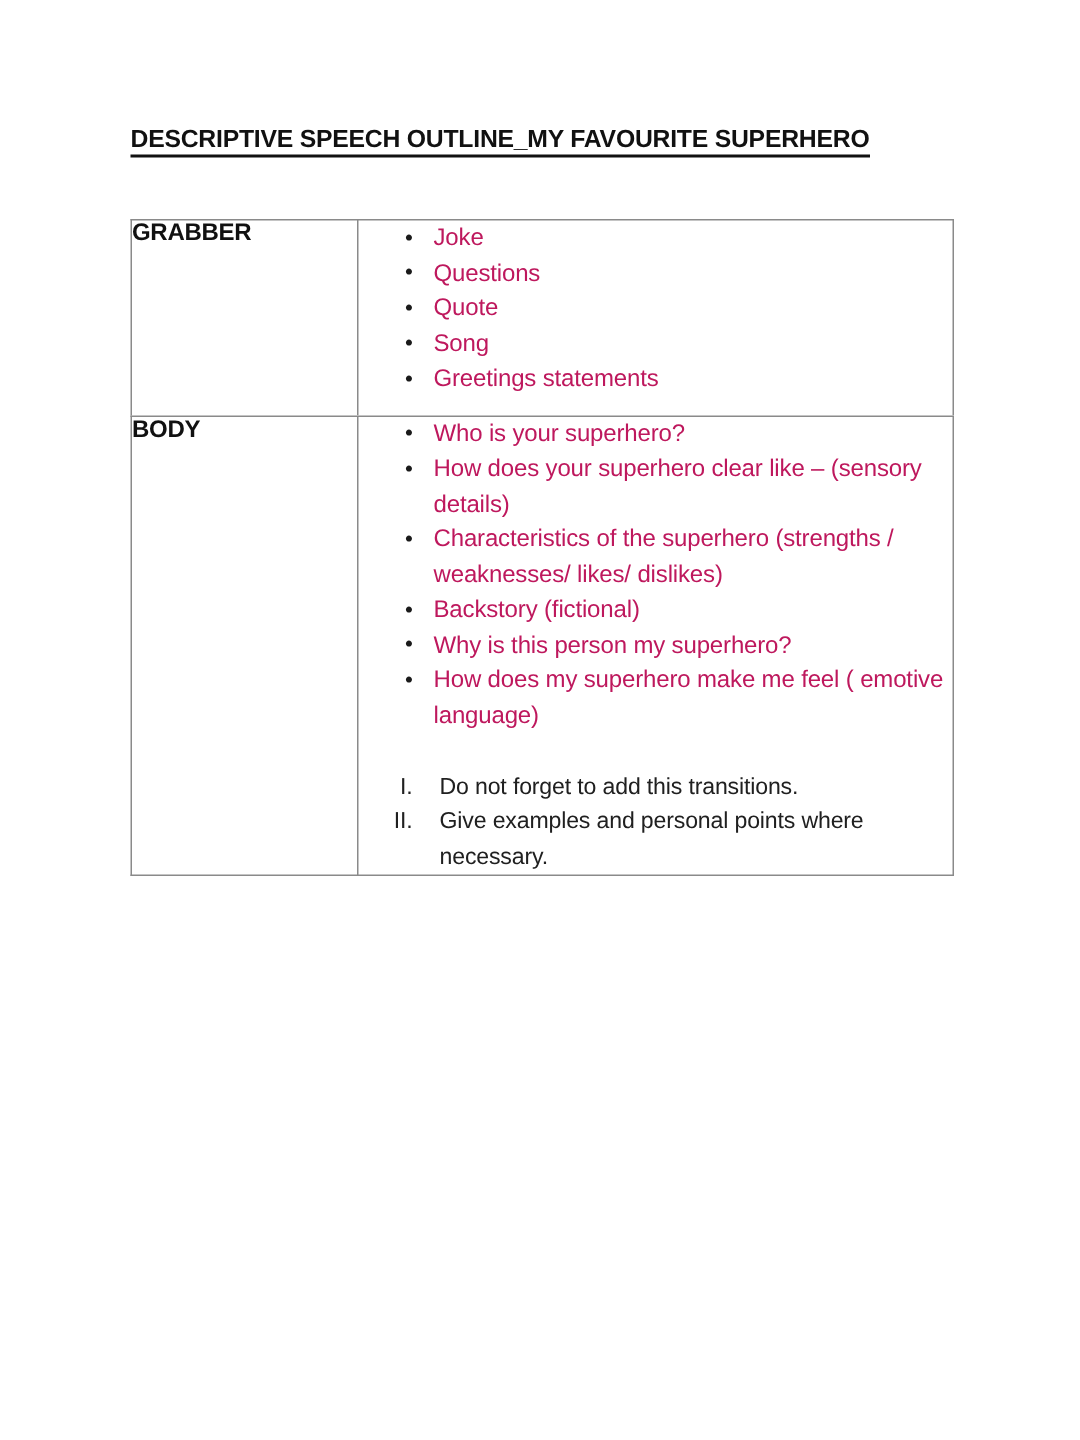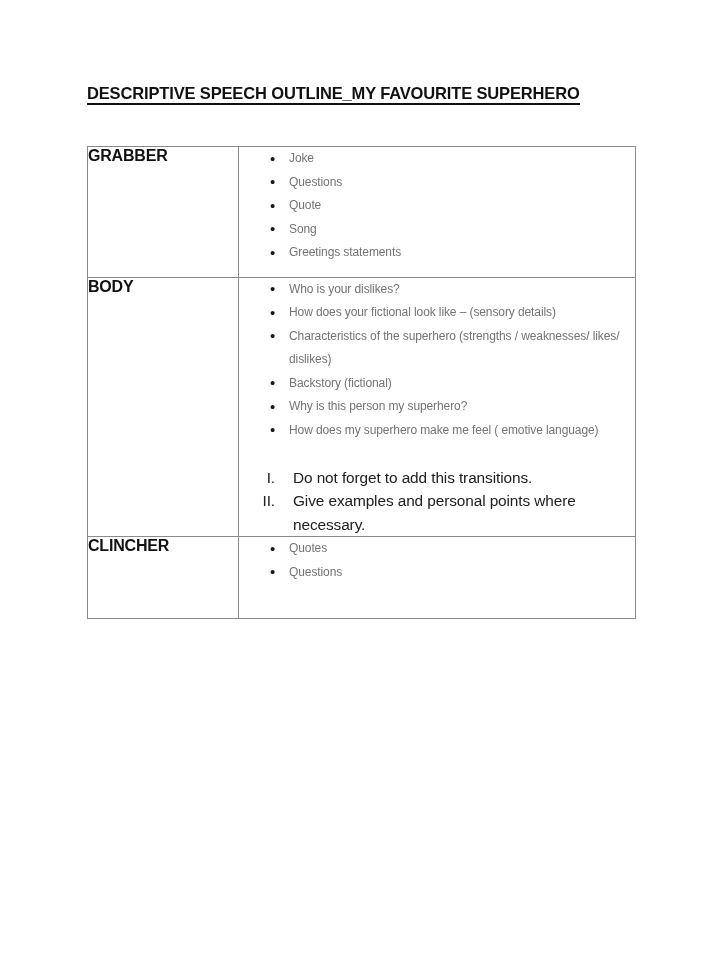--- a/index.html
+++ b/index.html
@@ -83,23 +83,23 @@
   }
 
   ul.bullets {
     margin: 0;
     padding: 0;
     list-style: none;
   }
   ul.bullets > li {
     position: relative;
     padding-left: 50px;
-    font-size: 12px;
+    font-size: 16px;
     line-height: 23.5px;
-    color: #737373;
+    color: #be185d;
     letter-spacing: -0.1px;
   }
   ul.bullets > li::before {
     content: "\2022";
     position: absolute;
     left: 31px;
     top: -0.5px;
     font-size: 15px;
     line-height: 23.5px;
     color: #1a1a1a;
@@ -161,45 +161,33 @@
         </td>
       </tr>
 
 
       <tr>
         <td class="label-cell">
           <div class="row-label">BODY</div>
         </td>
         <td class="content-cell">
           <ul class="bullets">
-            <li>Who is your dislikes?</li>
-            <li>How does your fictional look like – (sensory details)</li>
+            <li>Who is your superhero?</li>
+            <li>How does your superhero clear like – (sensory details)</li>
             <li>Characteristics of the superhero (strengths / weaknesses/ likes/ dislikes)</li>
             <li>Backstory (fictional)</li>
             <li>Why is this person my superhero?</li>
             <li>How does my superhero make me feel ( emotive language)</li>
           </ul>
           <div class="spacer-line"></div>
           <ol class="romans">
             <li><span class="rn">I.</span><span>Do not forget to add this transitions.</span></li>
             <li><span class="rn">II.</span><span>Give examples and personal points where necessary.</span></li>
           </ol>
         </td>
       </tr>
 
 
-      <tr>
-        <td class="label-cell">
-          <div class="row-label">CLINCHER</div>
-        </td>
-        <td class="content-cell">
-          <ul class="bullets">
-            <li>Quotes</li>
-            <li>Questions</li>
-          </ul>
-          <div class="clincher-pad"></div>
-        </td>
-      </tr>
 
     </tbody>
   </table>
 
 </div>
 
 </body></html>

